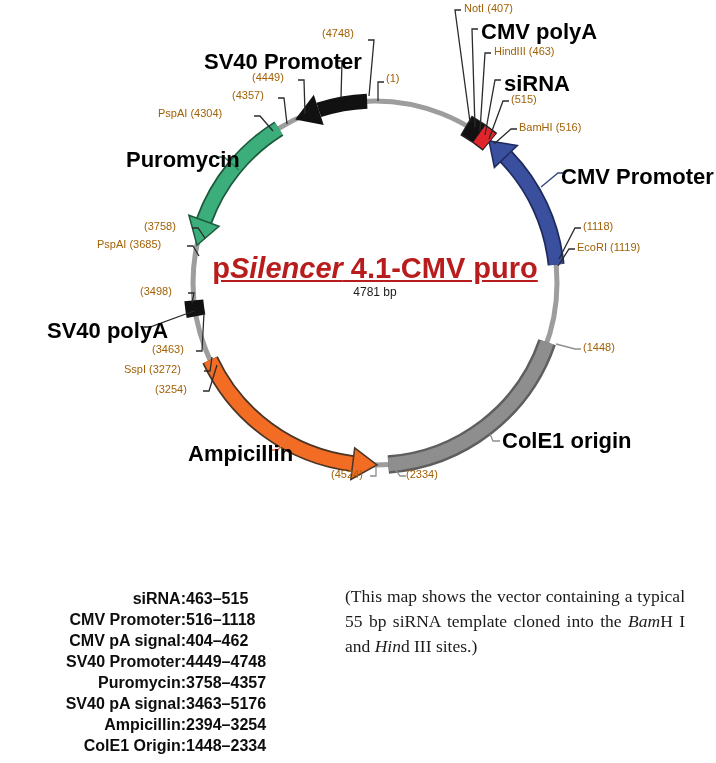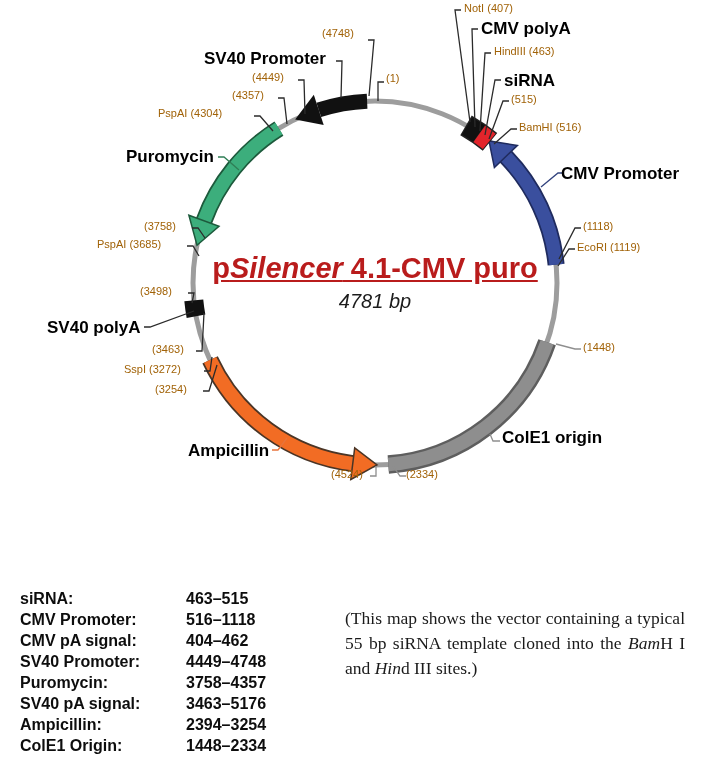--- a/index.html
+++ b/index.html
@@ -1,31 +1,31 @@
 <!DOCTYPE html>
 <html><head>
 <meta charset="utf-8">
 <style>
   html,body{margin:0;padding:0;background:#ffffff;}
   .stage{position:relative;width:716px;height:763px;background:#fff;
          font-family:"Liberation Sans",sans-serif;overflow:hidden;}
   .map-svg{position:absolute;left:0;top:0;}
   .map-label{position:absolute;font-size:11px;color:#a16207;white-space:nowrap;line-height:1.1;}
-  .map-label.bold{font-weight:bold;font-size:17px;color:#000;text-align:right;}
+  .map-label.bold{font-weight:bold;font-size:22px;color:#000;text-align:right;}
   .title-wrap{position:absolute;left:178px;top:252px;width:394px;text-align:center;}
   .title-main{font-size:29px;font-weight:bold;color:#b91c1c;letter-spacing:0px;text-decoration:underline;}
   .ital{font-style:italic;}
-  .size-label{font-size:20px;color:#1c1c1c;margin-top:5px;font-style:italic;}
+  .size-label{font-size:12px;color:#1c1c1c;}
   .features-table{position:absolute;left:20px;top:588px;font-weight:bold;
                   font-size:16px;color:#0d0d0d;}
-  .feat-row{display:flex;height:21px;line-height:21px;}
+  .feat-row{display:flex;height:21px;line-height:21px;text-align:right;}
   .feat-name{width:166px;}
   .note{position:absolute;left:345px;top:584px;width:340px;
         font-family:"Liberation Serif",serif;font-size:17.5px;line-height:25px;
-        color:#1a1a1a;text-align:justify;margin-top:22px;}
+        color:#1a1a1a;text-align:justify;}
 </style>
 </head>
 <body>
 
 <div class="stage">
 
   <svg class="map-svg" width="716" height="560" viewBox="0 0 716 560">
 
     <circle cx="375" cy="283" r="182" fill="none" stroke-width="5" stroke="#9d9d9d"></circle>
 

